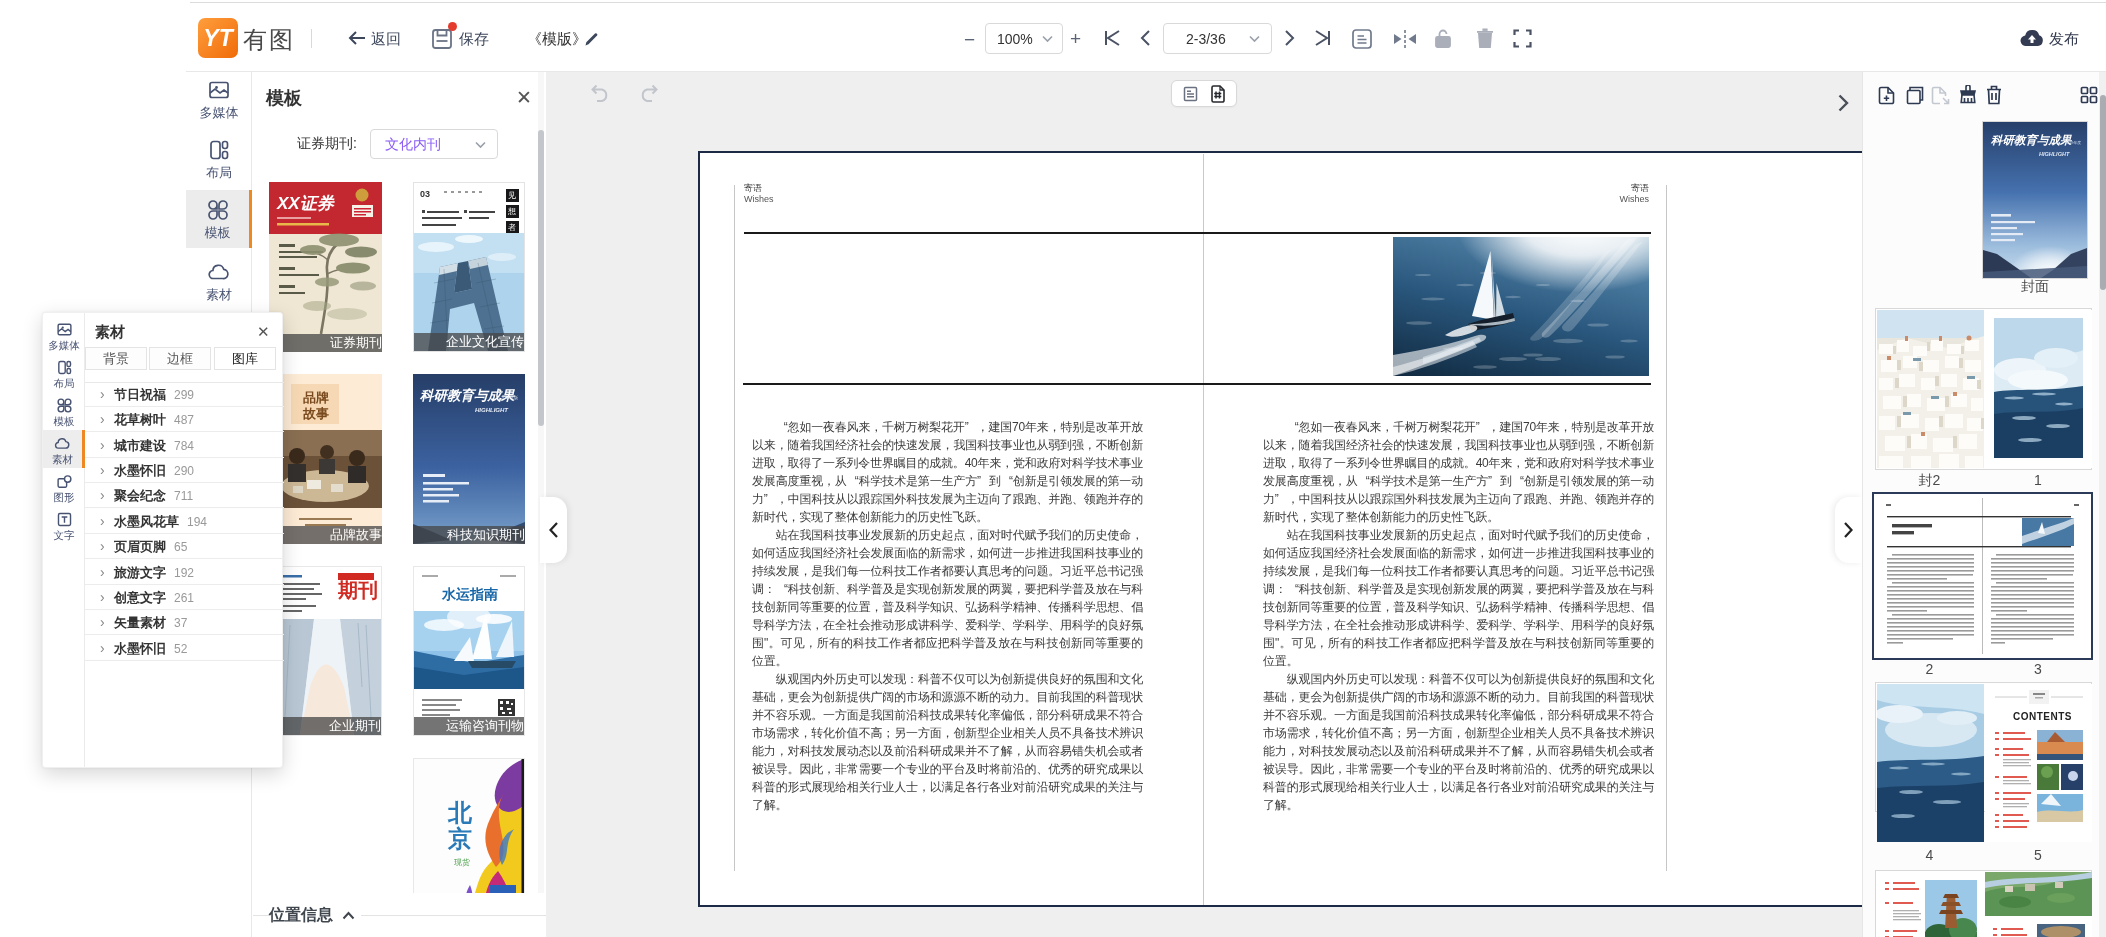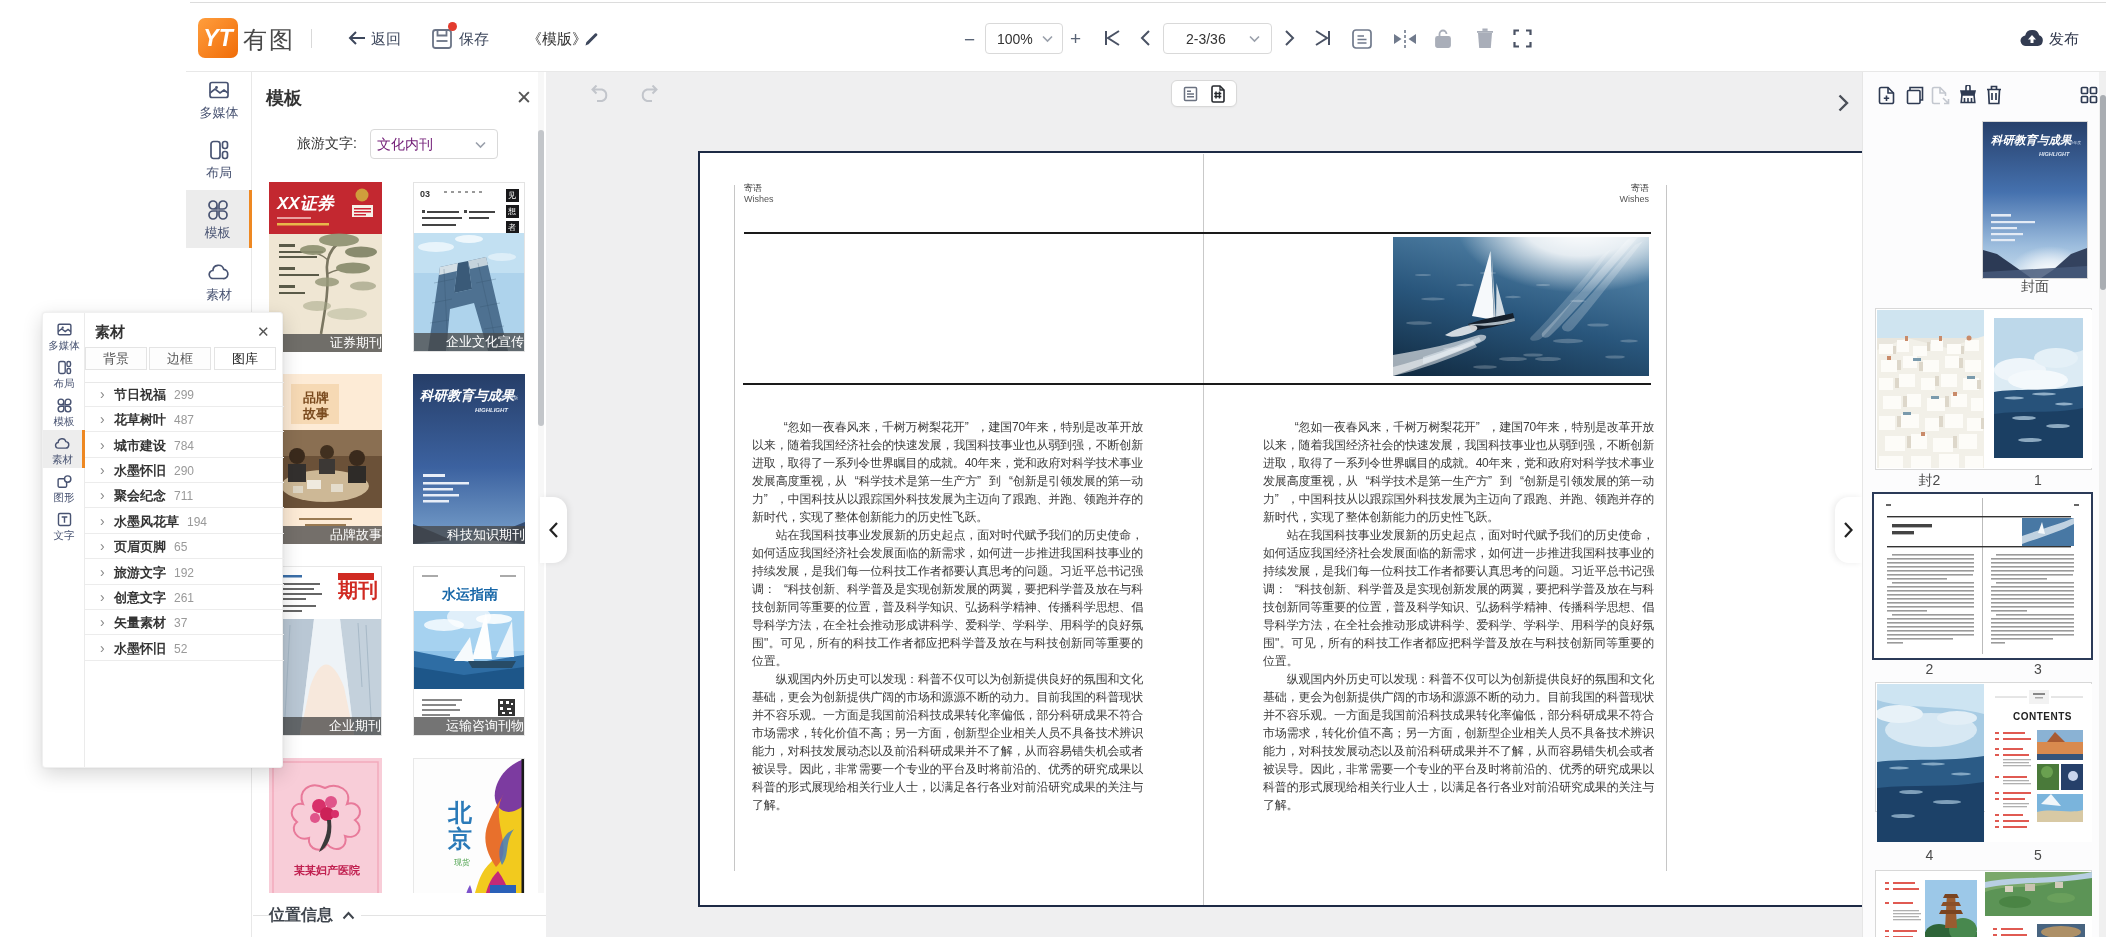--- a/index.html
+++ b/index.html
@@ -17,21 +17,21 @@
 #sidebar{position:absolute;left:186px;top:72px;width:66px;height:865px;background:#fff;border-right:1px solid #e8e8e8}
 .sbitem{position:absolute;left:0;width:66px;height:58px;text-align:center;color:#485372}
 .sbitem .lbl{font-size:13px;display:block;margin-top:2px}
 .sbitem svg{display:block;margin:0 auto}
 .sbsel{background:#ececec;border-right:3px solid #ee8822}
 
 #lpanel{position:absolute;left:253px;top:72px;width:293px;height:865px;background:#fff}
 #lp-title{position:absolute;left:13px;top:14px;font-size:18px;font-weight:bold;color:#333}
 #lp-close{position:absolute;left:263px;top:14px;font-size:19px;color:#555}
 #lp-cat{position:absolute;left:44px;top:63px;font-size:14px;color:#333}
-#lp-sel{position:absolute;left:117px;top:57px;width:128px;height:30px;border:1px solid #d9d9d9;border-radius:4px;font-size:14px;color:#701a75;line-height:28px;padding-left:6px;background:#fff}
+#lp-sel{position:absolute;left:117px;top:57px;width:128px;height:30px;border:1px solid #d9d9d9;border-radius:4px;font-size:14px;color:#8b5cf6;line-height:28px;padding-left:14px;background:#fff}
 .thumb{position:absolute;width:113px;height:170px;overflow:hidden}
 .thumb .bar{position:absolute;left:0;bottom:0;width:100%;height:18px;background:rgba(70,70,70,.75);color:#fff;font-size:13px;text-align:right;line-height:18px}
 #posinfo{position:absolute;left:0;top:821px;width:350px;height:44px;background:#fff}
 #posinfo .t{position:absolute;left:16px;top:12px;font-size:16px;font-weight:bold;color:#40464e;background:#fff;padding:0 6px 0 0;z-index:2}
 #posinfo .ln{position:absolute;left:0;top:22px;width:293px;height:1px;background:#e3e3e3;z-index:1}
 
 .sbtrack{position:absolute;background:#f4f4f4}
 .sbthumb{position:absolute;background:#c3c6ca;border-radius:3px}
 
 #canvas{position:absolute;left:546px;top:72px;width:1316px;height:865px;background:#efeff0}
@@ -166,21 +166,21 @@
  <div class="sbitem" style="top:188px">
   <svg width="24" height="24" viewBox="0 0 24 24" fill="none" stroke="#485372" stroke-width="1.7">
         <path d="M6.5 18.5a4 4 0 0 1-.6-8 5.5 5.5 0 0 1 10.8-1.2 4.6 4.6 0 0 1-.9 9.2z"></path>
       </svg>
   <span class="lbl">素材</span>
  </div>
 </div>
 <div id="lpanel">
  <div id="lp-title">模板</div>
     <div id="lp-close">✕</div>
- <div id="lp-cat">旅游文字:</div>
+ <div id="lp-cat">证券期刊:</div>
  <div id="lp-sel">文化内刊<svg style="position:absolute;right:11px;top:11px" width="11" height="8" viewBox="0 0 11 8" fill="none" stroke="#9aa0ab" stroke-width="1.6">
         <path d="M1 1.5 L5.5 6 L10 1.5"></path>
       </svg></div>
  <div class="thumb" style="left:16px;top:110px">
   <svg width="113" height="170" viewBox="0 0 113 170">
    <rect width="113" height="170" fill="#efe6d3"></rect>
    <rect width="113" height="52" fill="#c32830"></rect>
    <text x="8" y="27" fill="#fff" font-size="17" font-weight="bold" font-style="italic">XX证券</text>
    <rect x="8" y="35" width="34" height="2" fill="#eaa0a0"></rect>
    <rect x="8" y="41" width="52" height="2.5" fill="#e8b84a"></rect>
@@ -394,38 +394,20 @@
           <rect x="86" y="134" width="3" height="3"></rect>
           <rect x="92" y="134" width="3" height="3"></rect>
           <rect x="97" y="136" width="2" height="2"></rect>
           <rect x="86" y="140" width="3" height="3"></rect>
           <rect x="93" y="141" width="4" height="2"></rect>
           <rect x="88" y="145" width="3" height="2"></rect>
           <rect x="95" y="145" width="3" height="2"></rect>
         </g>
   </svg>
   <div class="bar">运输咨询刊物</div>
- </div>
- <div class="thumb" style="left:16px;top:686px">
-  <svg width="113" height="170" viewBox="0 0 113 170">
-   <rect width="113" height="170" fill="#f8cdd8"></rect>
-   <rect x="4" y="4" width="105" height="162" fill="none" stroke="#f2aabc" stroke-width="1.5"></rect>
-   <path d="M56 30 C40 22 28 34 34 46 C24 44 18 56 28 64 C20 70 28 84 40 80 C38 92 54 96 58 86 C66 96 80 90 76 78 C88 82 96 70 86 62 C96 56 90 42 78 46 C84 32 68 24 56 30Z" fill="none" stroke="#e87a9a" stroke-width="2"></path>
-   <circle cx="50" cy="48" r="7" fill="#d8306a"></circle>
-        <circle cx="62" cy="44" r="6" fill="#e0548a"></circle>
-        <circle cx="58" cy="56" r="7" fill="#cc2258"></circle>
-        <circle cx="46" cy="60" r="5" fill="#e0548a"></circle>
-        <circle cx="66" cy="56" r="4" fill="#d8306a"></circle>
-   <path d="M58 62 C60 76 54 84 50 94 C58 90 64 80 62 62 Z" fill="#3a3a3a"></path>
-   <text x="25" y="116" fill="#c02050" font-size="11" font-weight="bold">某某妇产医院</text>
-   <g fill="#d86a8e">
-          <rect x="30" y="138" width="53" height="2"></rect>
-          <rect x="38" y="144" width="37" height="2"></rect>
-        </g>
-  </svg>
  </div>
  <div class="thumb" style="left:160px;top:686px;width:112px;border:1px solid #e8e8e8">
   <svg width="110" height="168" viewBox="0 0 110 168">
    <rect width="110" height="168" fill="#fdfdfd"></rect>
    <path d="M110 0 L110 168 L34 168 C70 148 54 124 78 102 C100 82 72 58 88 32 C94 20 102 10 110 0Z" fill="#f2ca1e"></path>
    <path d="M110 0 L110 46 C92 62 76 48 82 28 C86 15 96 5 110 0Z" fill="#7c3ba0"></path>
    <path d="M96 168 L52 168 C76 150 66 130 84 112 C94 126 102 146 96 168Z" fill="#c42a78"></path>
    <path d="M90 34 C74 60 102 90 82 108 C74 96 66 80 76 60 C80 50 86 42 90 34Z" fill="#e8702c"></path>
    <path d="M40 168 C52 150 48 140 56 126 C62 140 56 156 50 168 Z" fill="#7c52cc"></path>
    <path d="M100 70 C90 84 96 96 88 106 C84 98 84 86 92 76 C95 72 98 72 100 70Z" fill="#3a78c8" opacity=".8"></path>

